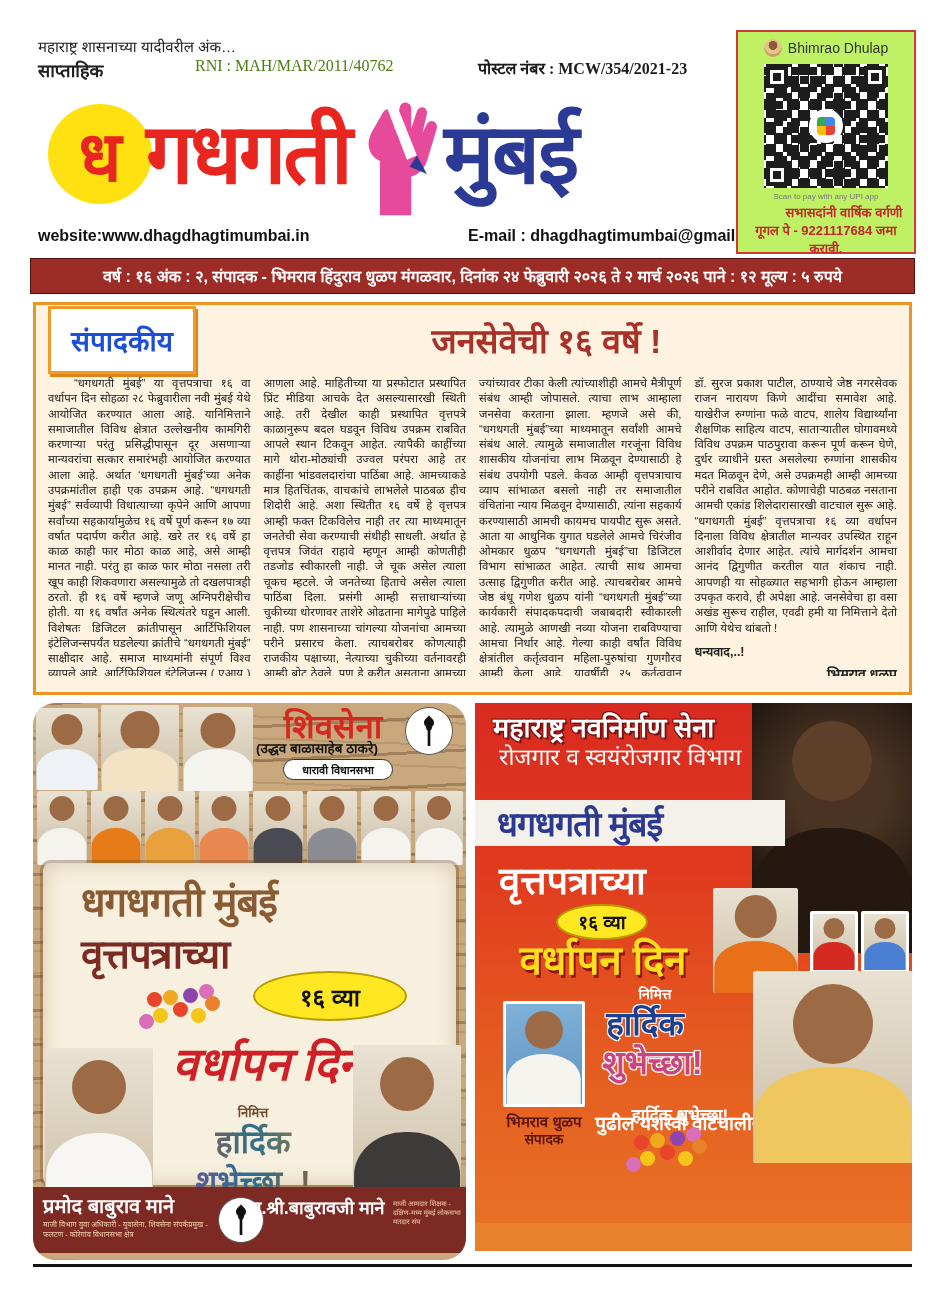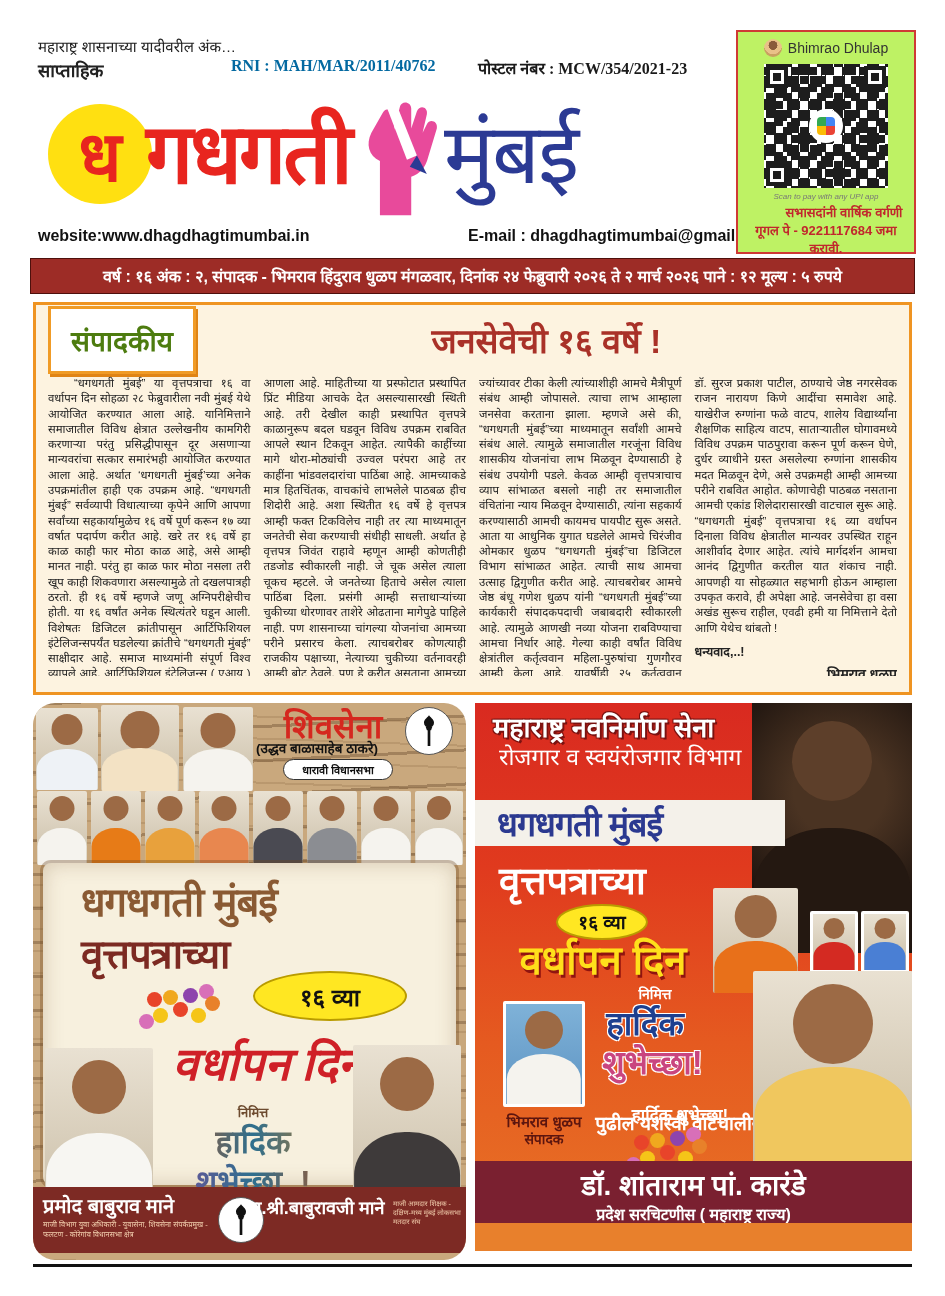--- a/index.html
+++ b/index.html
@@ -1,55 +1,55 @@
 <!DOCTYPE html>
 <html><head>
 <meta charset="utf-8">
 <style>
   html,body{margin:0;padding:0;background:#888;}
   #page{position:relative;width:945px;height:1296px;background:#fff;margin:0 auto;
         font-family:"Liberation Sans",sans-serif;overflow:hidden;color:#111;}
   
   .hdr-note{position:absolute;left:38px;top:36px;font-size:15px;color:#222;}
   .hdr-weekly{position:absolute;left:38px;top:58px;font-size:18px;font-weight:800;color:#222;}
-  .hdr-rni{position:absolute;left:195px;top:57px;font-family:"Liberation Serif",serif;font-weight:700;font-size:16px;color:#0369a1;margin-left:36px;}
+  .hdr-rni{position:absolute;left:195px;top:57px;font-family:"Liberation Serif",serif;font-weight:400;font-size:16px;color:#4d7c0f;}
   .hdr-postal{position:absolute;left:478px;top:57px;font-family:"Liberation Serif",serif;font-weight:700;font-size:16px;color:#1a1a1a;}
   .masthead{position:absolute;left:48px;top:84px;height:140px;display:flex;align-items:center;}
   .mast-dha{width:104px;height:100px;border-radius:50%;background:#ffe011;display:flex;align-items:center;justify-content:center;
             font-size:70px;font-weight:800;color:#e8251f;flex:0 0 auto;}
   .mast-red{font-size:84px;font-weight:800;color:#e8251f;letter-spacing:-3px;margin-left:-6px;line-height:1;}
-  .mast-blue{font-size:84px;font-weight:400;color:#2b3a94;letter-spacing:-2px;line-height:1;}
+  .mast-blue{font-size:84px;font-weight:700;color:#2b3a94;letter-spacing:-2px;line-height:1;}
   .fist{width:86px;height:128px;margin:0 4px;flex:0 0 auto;}
   .hdr-web{position:absolute;left:38px;top:227px;font-weight:700;font-size:16px;color:#111;}
   .hdr-email{position:absolute;left:468px;top:227px;font-weight:700;font-size:16px;color:#111;}
   
   .qrbox{position:absolute;left:736px;top:30px;width:180px;height:224px;border:2px solid #cf3a35;background:#bef264;text-align:center;box-sizing:border-box;}
   .qr-name{margin-top:7px;font-size:14px;color:#333;display:flex;align-items:center;justify-content:center;gap:6px;}
   .avatar-icon{width:18px;height:18px;border-radius:50%;background:radial-gradient(circle at 50% 35%,#8a5a3b 0 30%,#e9c188 31% 60%,#c9a061 61%);display:inline-block;}
   .qr-img{position:relative;width:124px;height:124px;margin:7px auto 4px auto;
      background:
        repeating-conic-gradient(#1d1d1d 0% 25%, transparent 0% 50%) 2px 3px/17px 17px,
        repeating-conic-gradient(#1d1d1d 0% 25%, #ffffff 0% 50%) 0 0/23px 23px;}
   .finder{position:absolute;width:22px;height:22px;border:4px solid #1d1d1d;background:#fff;box-sizing:border-box;}
   .finder::after{content:"";position:absolute;inset:3px;background:#1d1d1d;}
   .f-tl{left:2px;top:2px;} .f-tr{right:2px;top:2px;} .f-bl{left:2px;bottom:2px;}
   .qr-center{position:absolute;left:50%;top:50%;transform:translate(-50%,-50%);width:34px;height:34px;border-radius:50%;background:#fff;
      display:flex;align-items:center;justify-content:center;}
   .gpay{width:18px;height:18px;border-radius:4px;background:conic-gradient(#4285F4 0 25%,#EA4335 0 50%,#FBBC05 0 75%,#34A853 0);}
-  .qr-scan{font-size:8px;color:#777;font-style:italic;}
+  .qr-scan{font-size:8px;color:#777;}
   .qr-l1{font-size:13px;font-weight:700;color:#c1272d;margin-top:2px;padding-left:36px;}
   .qr-l2{font-size:13px;font-weight:700;color:#c1272d;}
   
   .issuebar{position:absolute;left:30px;top:258px;width:885px;height:36px;background:#9d2c26;border:1px solid #4e100c;
      color:#fff;font-weight:700;font-size:16px;text-align:center;line-height:35px;box-sizing:border-box;}
   
   .editorial{position:absolute;left:33px;top:302px;width:879px;height:393px;background:#fdf3e0;border:3px solid #ef9422;
      box-sizing:border-box;padding:8px 12px;}
   .ed-head{display:flex;align-items:center;height:54px;}
-  .ed-label{background:#fff;border:3px solid #f09b26;box-shadow:2px 3px 0 #e08415;padding:12px 20px;font-size:28px;font-weight:800;color:#4d7c0f;}
+  .ed-label{background:#fff;border:3px solid #f09b26;box-shadow:2px 3px 0 #e08415;padding:12px 20px;font-size:28px;font-weight:800;color:#1d4ed8;}
   .ed-headline{flex:1;text-align:center;font-size:34px;font-weight:800;color:#a93128;}
   .ed-cols{display:flex;gap:13px;margin-top:9px;height:300px;overflow:hidden;}
   .ed-col{flex:1;font-size:11.4px;line-height:1.34;text-align:justify;color:#222;}
   .ed-col:first-child{text-indent:26px;}
   .ed-thanks{margin-top:8px;font-weight:700;font-size:12.5px;}
   .ed-sign{text-align:right;margin-top:4px;}
   .ed-sign-name{font-weight:800;font-size:14px;}
   
   .ads{position:absolute;left:33px;top:703px;width:879px;height:560px;display:flex;gap:9px;}
   .rule{position:absolute;left:33px;top:1264px;width:879px;height:3px;background:#111;}
@@ -265,22 +265,18 @@
       <div class="ph whiteframe" style="left:28px;top:298px;width:82px;height:106px;--cloth:#f5f3ee;background:linear-gradient(180deg,#7fb2d8,#5d93c2);"></div>
       <div class="adR-edcap1">भिमराव धुळप</div>
       <div class="adR-edcap2">संपादक</div>
 
       <div class="adR-w3">पुढील यशस्वी वाटचालीस</div>
       <div class="adR-w4">हार्दिक शुभेच्छा!</div>
 
       <div class="ph" style="left:278px;top:268px;width:160px;height:192px;--cloth:#f0c75e;z-index:2;"></div>
       <div class="bouquet" style="left:165px;top:448px;z-index:3;"></div>
 
-      <div class="adR-bandname">
-        <div class="adR-person">डॉ. शांताराम पां. कारंडे</div>
-        <div class="adR-person-sub">प्रदेश सरचिटणीस ( महाराष्ट्र राज्य)</div>
-      </div>
       <div class="adR-orange"></div>
     </div>
   </div>
 
   <div class="rule"></div>
 </div>
 
 </body></html>

